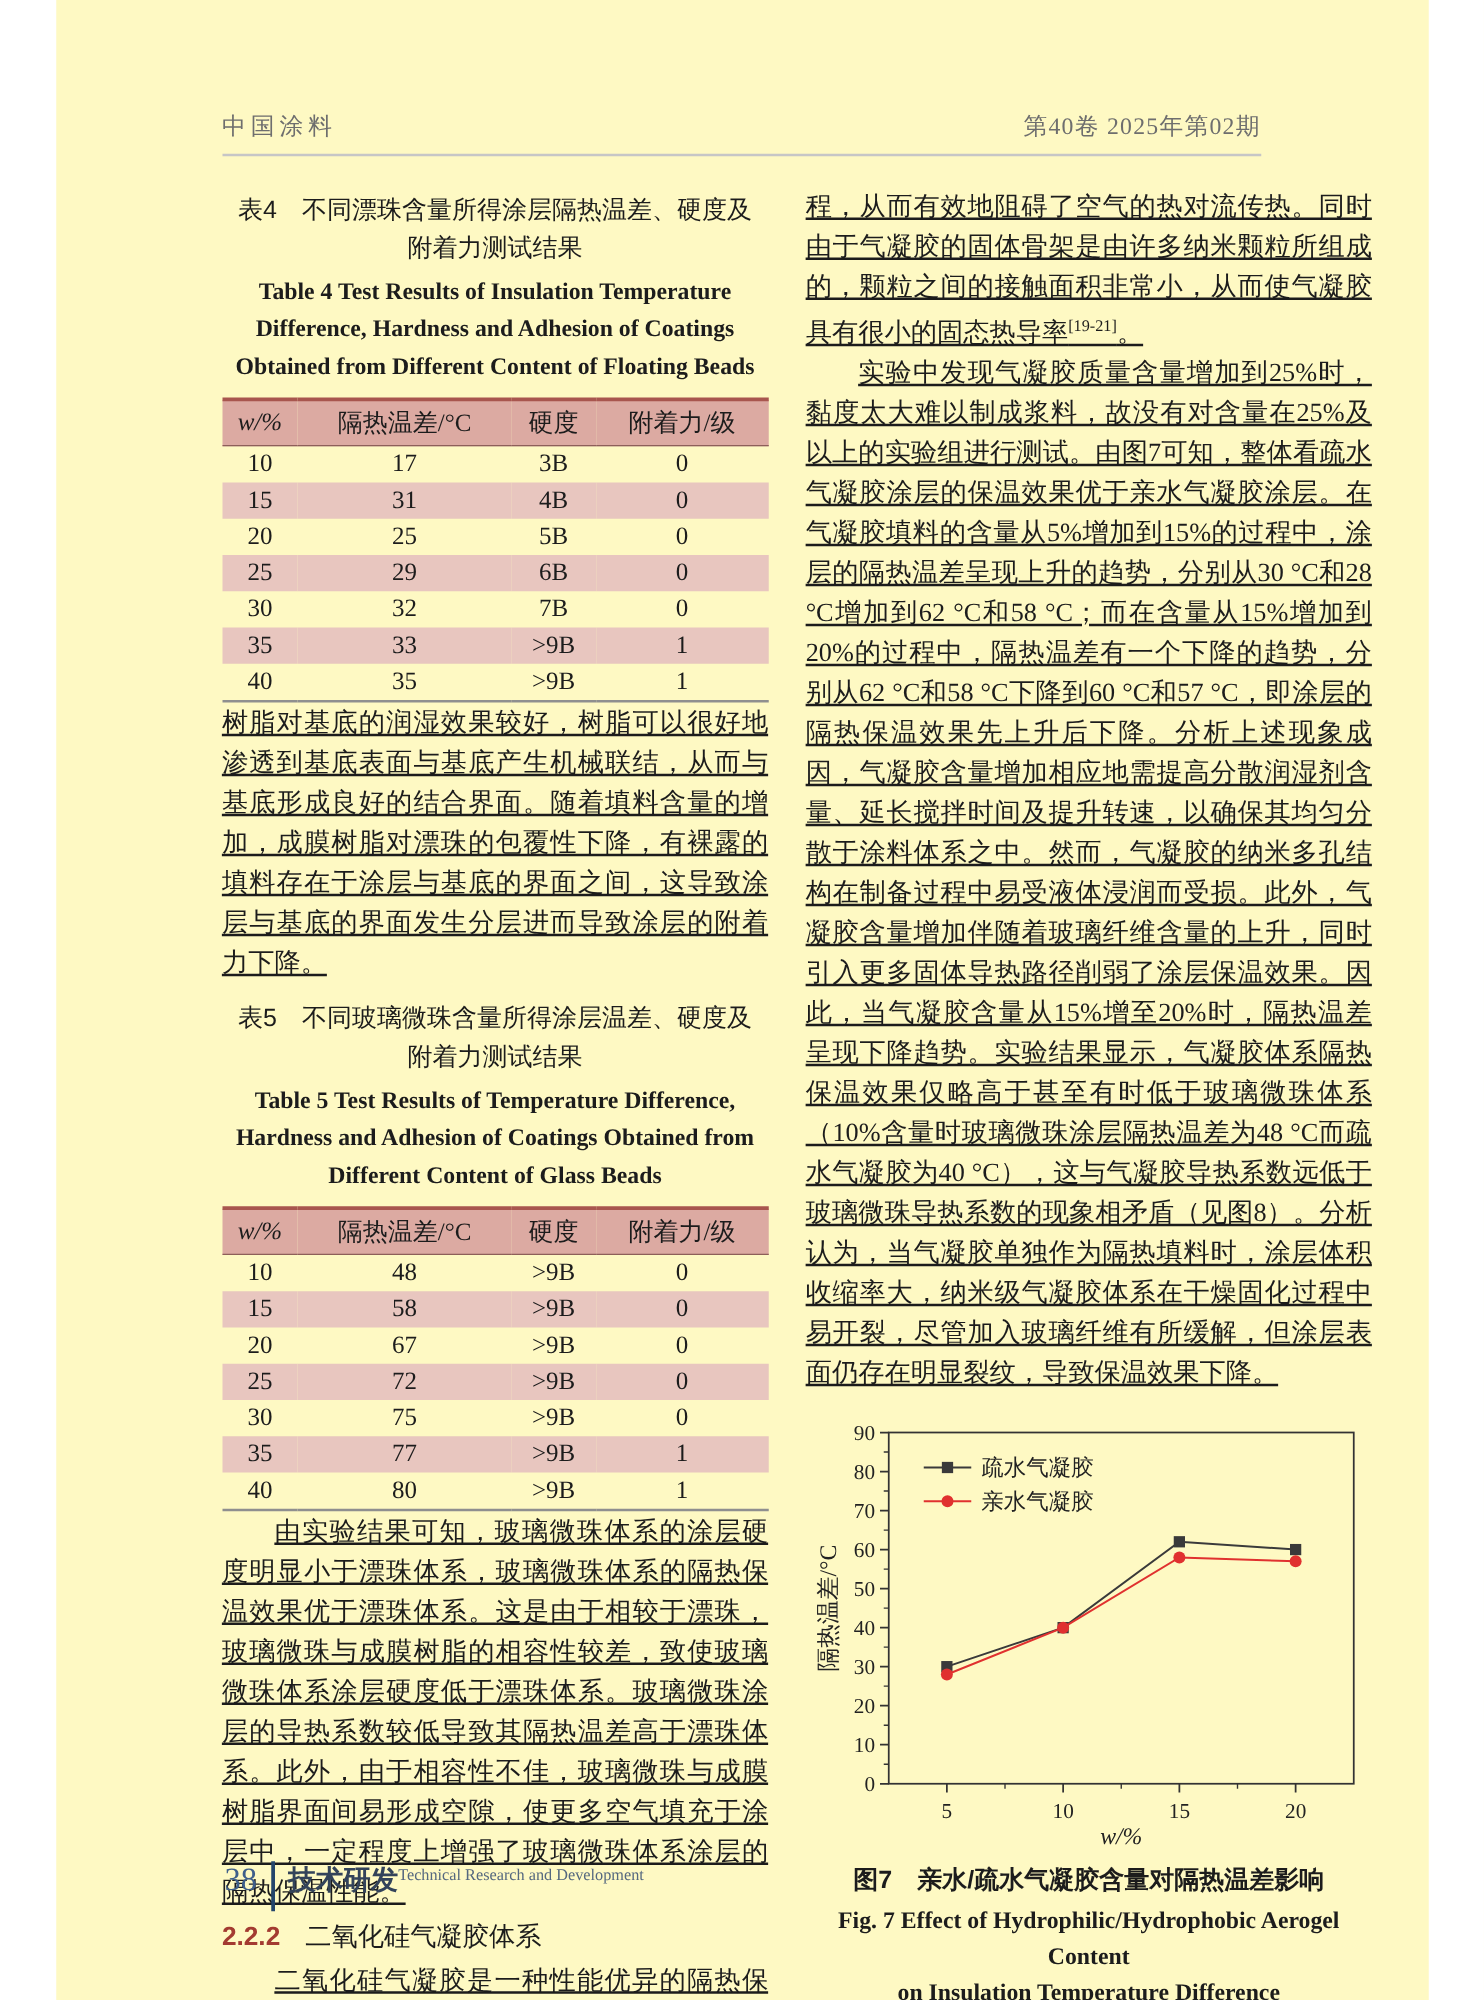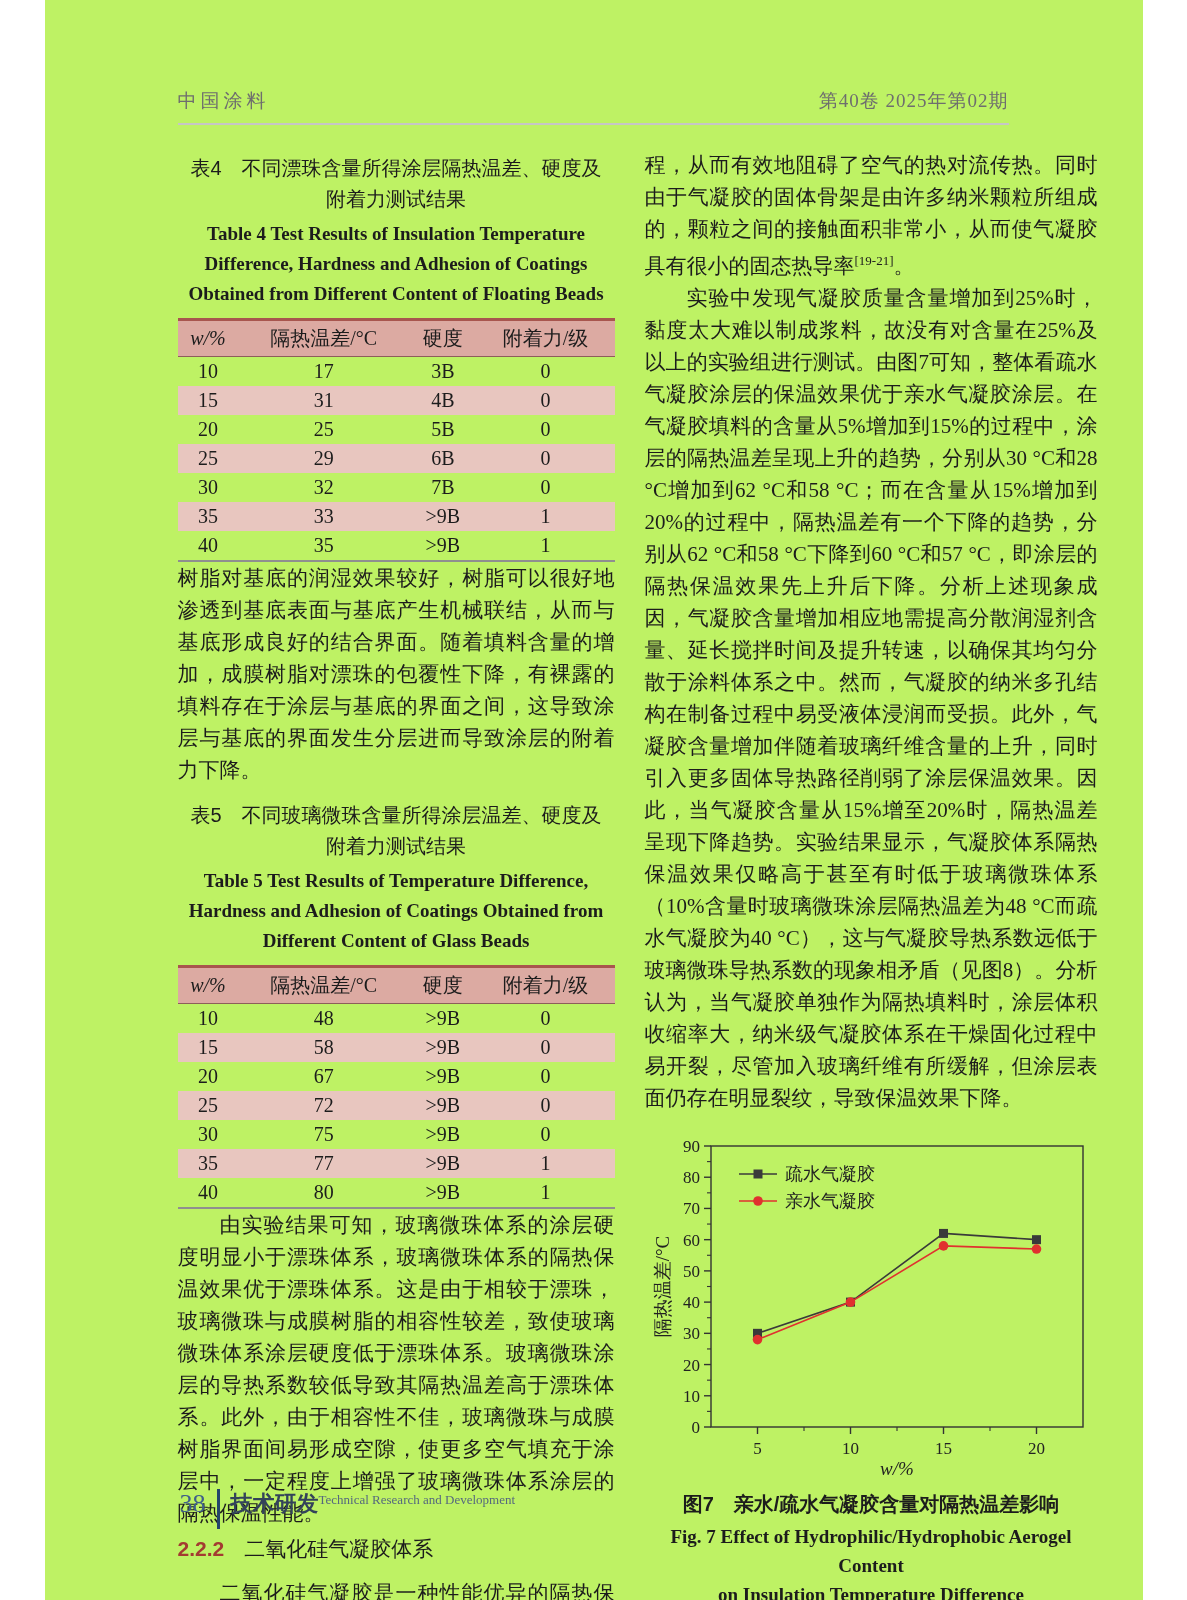--- a/index.html
+++ b/index.html
@@ -1,36 +1,36 @@
 <!DOCTYPE html>
 <html style="--table-header-bg: #dcaaa2; --table-alt-row-bg: #e8c6bf; --table-top-border: #a8564e; --section-number-red: #a33b31; --footer-blue: #3f5f8a;"><head>
 <meta charset="utf-8">
 <style>
   html,body { margin:0; padding:0; background:#ffffff; }
   .page {
     position:relative; width:1098px; height:1600px; margin:0 auto;
     box-sizing:border-box; padding:88px 134px 0 133px;
-    background:#bef264; overflow:hidden;
+    background:#fef9c3; overflow:hidden;
     font-family:"Liberation Serif","DejaVu Serif",serif; color:#1c1c1c;
   }
   
   .page-header{
     display:flex; justify-content:space-between; align-items:flex-end;
     border-bottom:2px solid #c6c6c6; padding-bottom:9px;
     color:#6e6e6e; font-size:19px;
   }
   .journal-name{ letter-spacing:4px; }
   .issue-info{ letter-spacing:1px; }
 
   
   .columns{ display:flex; gap:30px; margin-top:24px; }
   .col-left{ width:437px; flex:0 0 437px; }
   .col-right{ width:453px; flex:0 0 453px; }
 
-  p.body-text{ font-size:21px; line-height:32px; text-align:justify; margin:0; }
+  p.body-text{ font-size:21px; line-height:32px; text-align:justify; margin:0;text-decoration:underline; }
   .indent{ text-indent:2em; }
   sup{ font-size:13px; }
 
   
   .tbl-caption-cn{
     text-align:center; font-weight:normal; font-size:20px; line-height:31px;
     font-family:"Liberation Sans","DejaVu Sans",sans-serif; margin-top:4px;
   }
   .tbl-caption-en{
     text-align:center; font-weight:bold; font-size:19px; line-height:30px;
@@ -46,21 +46,21 @@
     font-weight:normal; padding:4px 2px; text-align:center;
   }
   table.data-table th:first-child{ font-style:italic; }
   table.data-table td{ padding:3px 2px; text-align:center; }
   table.data-table tbody tr:nth-child(even){ background:var(--table-alt-row-bg,#e8c6bf); }
   table.data-table tbody tr:last-child td{ border-bottom:2px solid #8f8f8f; }
 
   .block-gap{ margin-top:14px; }
 
   
-  .section-heading{ font-size:21px; line-height:32px; margin:4px 0 12px 0; }
+  .section-heading{ font-size:21px; line-height:32px; margin:4px 0 2px 0; }
   .section-number{
     color:var(--section-number-red,#a33b31); font-weight:bold;
     font-family:"Liberation Sans","DejaVu Sans",sans-serif; margin-right:20px;
   }
 
   
   .figure{ margin-top:18px; }
   .figure svg{ display:block; margin:0 auto; }
   .figure svg text{ font-family:"Liberation Serif","DejaVu Serif",serif; }
   .fig-caption-cn{

